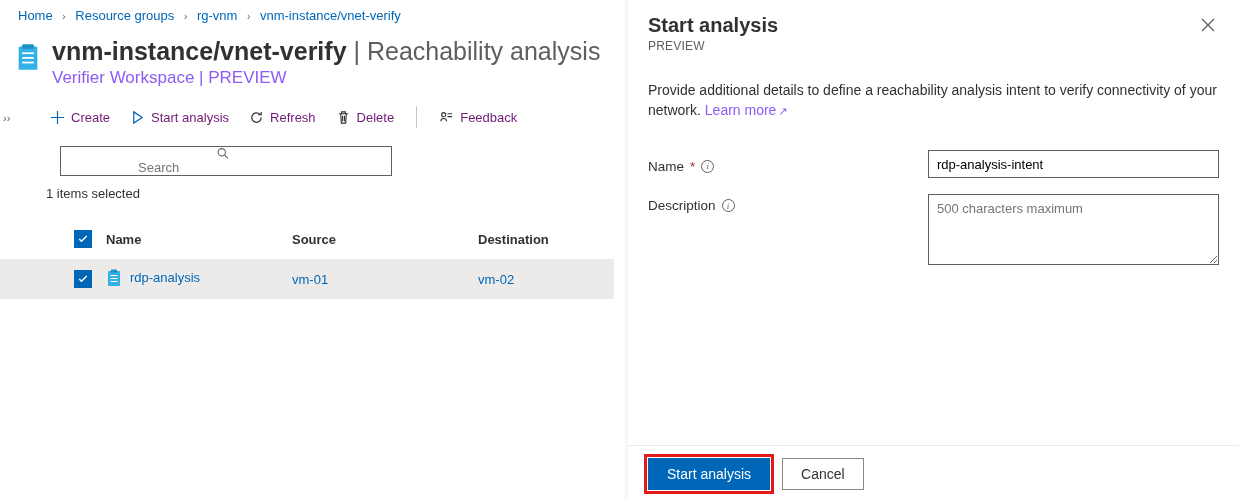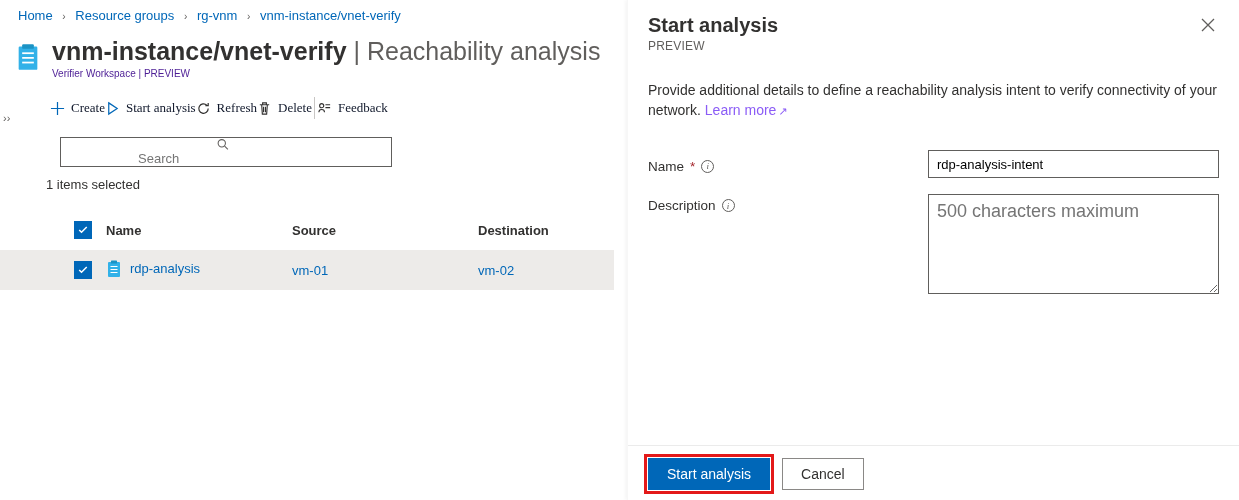--- a/index.html
+++ b/index.html
@@ -50,31 +50,31 @@
       flex: 0 0 auto;
     }
     .title-block h1 {
       font-size: 25px;
       font-weight: 600;
       color: #323130;
       white-space: nowrap;
     }
     .title-block h1 .thin { font-weight: 400; color: #605e5c; }
     .title-block .subtitle {
-      font-size: 10px;
-      color: #4c1d95;
+      font-size: 17px;
+      color: #8b5cf6;
       margin-top: 2px;
     }
 
     .toolbar {
       display: flex;
       align-items: center;
+      gap: 20px;
       padding: 18px 0 14px 50px;
-      color: #0f172a;
-      font-family: Liberation Serif, serif;
+      color: #701a75;
     }
     .toolbar .tb-btn {
       display: inline-flex;
       align-items: center;
       gap: 6px;
       cursor: pointer;
       font-size: 13px;
     }
     .toolbar .tb-btn svg { width: 15px; height: 15px; }
     .toolbar .divider {
@@ -220,24 +220,24 @@
     .form-field input[type=text] {
       width: 100%;
       height: 28px;
       border: 1px solid #605e5c;
       padding: 0 8px;
       font-size: 13px;
       outline: none;
     }
     .form-field textarea {
       width: 100%;
-      height: 100px;
+      height: 71px;
       border: 1px solid #605e5c;
       padding: 6px 8px;
-      font-size: 18px;
+      font-size: 13px;
       resize: both;
       outline: none;
       font-family: inherit;
     }
 
     .panel-footer {
       margin-top: auto;
       border-top: 1px solid rgba(0,0,0,0.08);
       margin-left: -20px; margin-right: -20px;
       padding: 12px 20px 10px;

